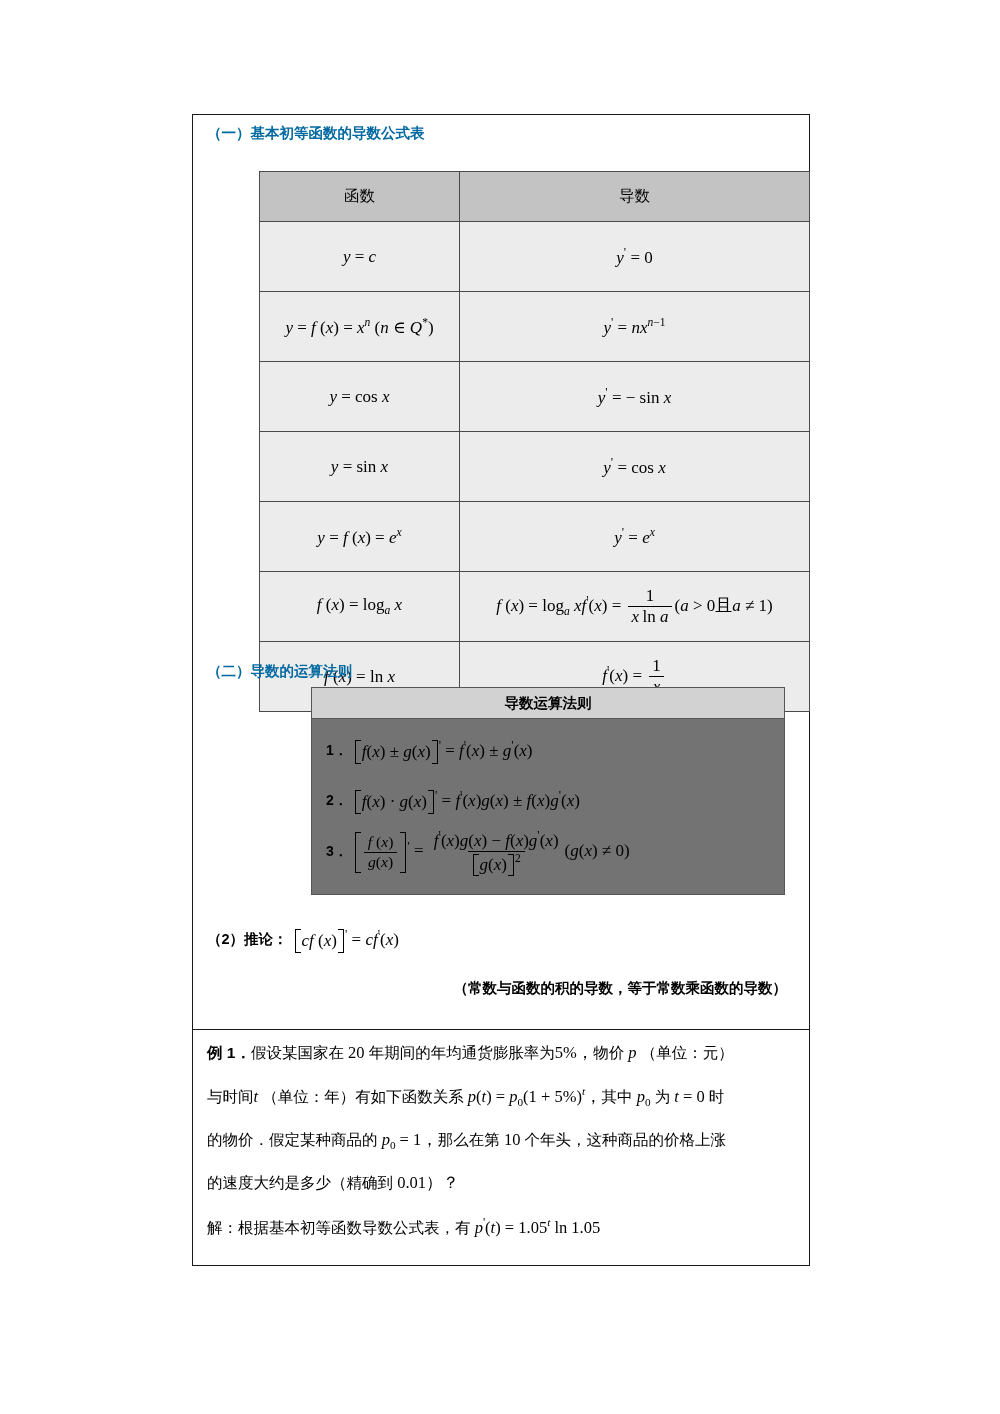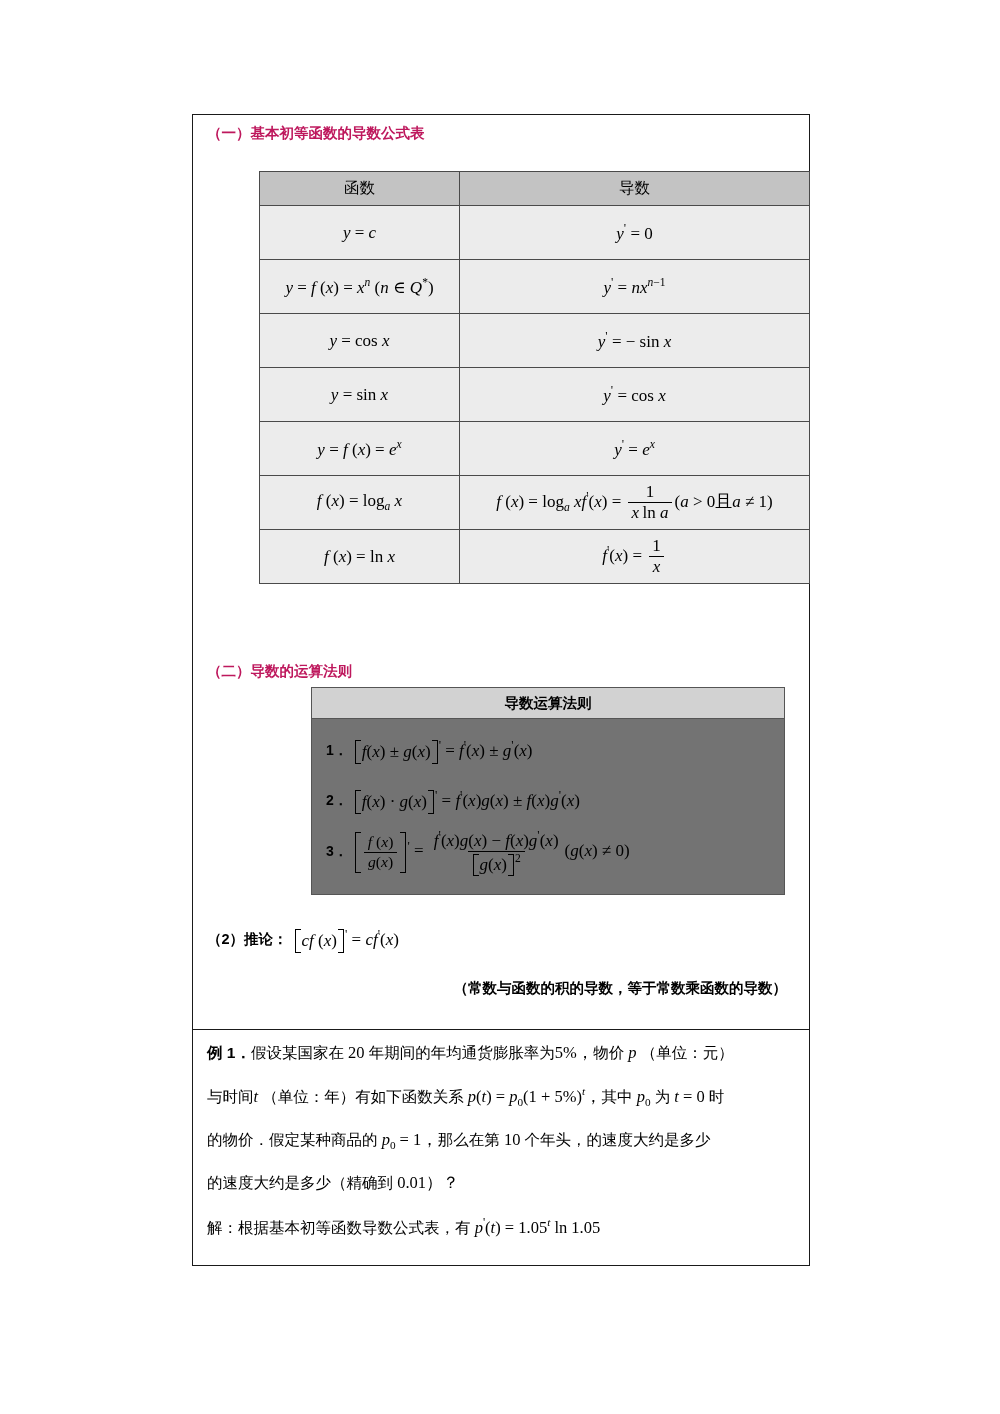--- a/index.html
+++ b/index.html
@@ -25,21 +25,21 @@
     height: 1152px;
     border: 1.5px solid #1a1a1a;
     box-sizing: border-box;
     background: #ffffff;
   }
 
   .section-heading {
     font-family: "Liberation Sans", "DejaVu Sans", sans-serif;
     font-weight: bold;
     font-size: 14.5px;
-    color: #be185d;
+    color: #0369a1;
     line-height: 1.2;
   }
 
   
   #heading-one {
     position: absolute;
     left: 14px;
     top: 10px;
   }
 
@@ -50,21 +50,21 @@
     top: 56px;
     width: 550px;
     border-collapse: collapse;
     table-layout: fixed;
   }
   #formula-table td, #formula-table th {
     border: 1.3px solid #4a4a4a;
     background: #ececec;
     text-align: center;
     vertical-align: middle;
-    padding: 0;
+    padding: 8px;
     height: 53px;
     font-size: 17px;
   }
   #formula-table thead th {
     background: #c3c3c3;
     height: 33px;
     font-family: "Liberation Sans", "DejaVu Sans", sans-serif;
     font-weight: normal;
     font-size: 15.5px;
   }
@@ -313,18 +313,18 @@
       <span class="mathpart" id="corollary-formula"><span class="bigbr"><i class="mi">cf</i> (<i class="mi">x</i>)</span><sup class="pr">'</sup> = <i class="mi">cf</i><sup class="pr">'</sup>(<i class="mi">x</i>)</span>
     </div>
     <div id="corollary-line2">（常数与函数的积的导数，等于常数乘函数的导数）</div>
   </div>
 
   <div id="mid-divider"></div>
 
   <div id="example-block">
       <div class="ex-line"><span class="exnum">例 1．</span><span class="cjk">假设某国家在</span> 20 <span class="cjk">年期间的年均通货膨胀率为</span>5%，<span class="cjk">物价</span> <i class="mi">p</i> <span class="cjk">（单位：元）</span></div>
       <div class="ex-line"><span class="cjk">与时间</span><i class="mi">t</i> <span class="cjk">（单位：年）有如下函数关系</span> <i class="mi">p</i>(<i class="mi">t</i>) = <i class="mi">p</i><sub class="sb">0</sub>(1 + 5%)<sup class="ex"><i class="mi">t</i></sup>，<span class="cjk">其中</span> <i class="mi">p</i><sub class="sb">0</sub> <span class="cjk">为</span> <i class="mi">t</i> = 0 <span class="cjk">时</span></div>
-      <div class="ex-line"><span class="cjk">的物价．假定某种商品的</span> <i class="mi">p</i><sub class="sb">0</sub> = 1，<span class="cjk">那么在第</span> 10 <span class="cjk">个年头，的速度大约是多少</span></div>
+      <div class="ex-line"><span class="cjk">的物价．假定某种商品的</span> <i class="mi">p</i><sub class="sb">0</sub> = 1，<span class="cjk">那么在第</span> 10 <span class="cjk">个年头，这种商品的价格上涨</span></div>
       <div class="ex-line"><span class="cjk">的速度大约是多少（精确到</span> 0.01）？</div>
       <div class="ex-line"><span class="cjk">解：根据基本初等函数导数公式表，有</span> <i class="mi">p</i><sup class="pr">'</sup>(<i class="mi">t</i>) = 1.05<sup class="ex"><i class="mi">t</i></sup> <span class="mup">ln</span> 1.05</div>
     </div>
 
 </div>
 
 </body></html>

